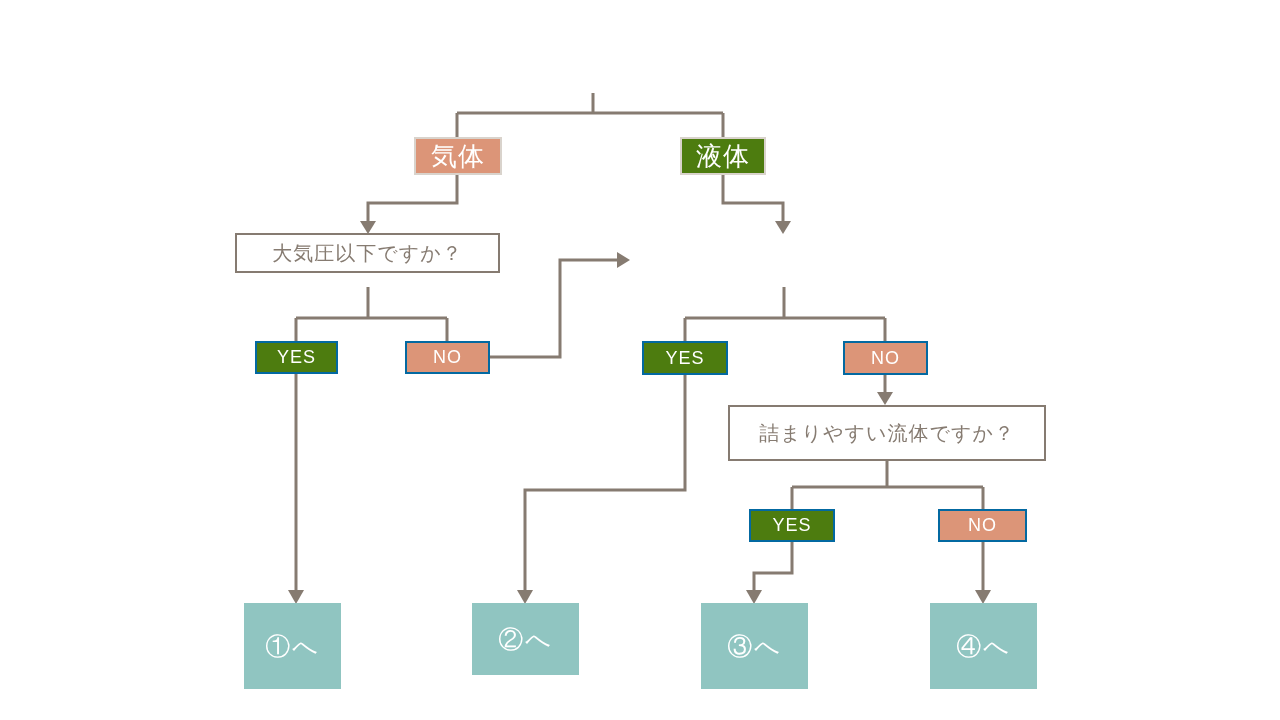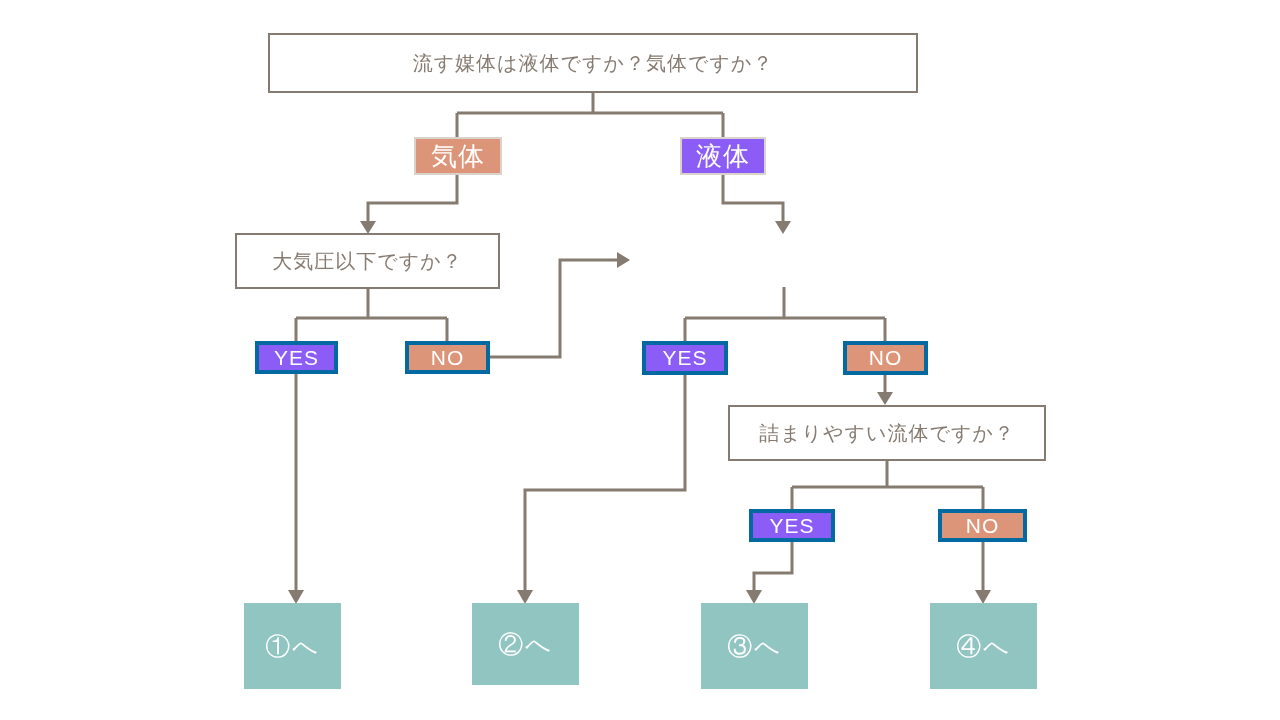--- a/index.html
+++ b/index.html
@@ -31,27 +31,27 @@
     color: #867b71;
     font-size: 20px;
     letter-spacing: 1px;
   }
   .tag {
     color: #ffffff;
     font-size: 26px;
     letter-spacing: 1px;
     border: 2px solid #d9d3cc;
   }
-  .tag-navy   { background: #8b5cf6; }
+  .tag-navy   { background: #4d7c0f; }
   .tag-salmon { background: #dc9578; }
   .decision {
     color: #ffffff;
-    font-size: 21px;
+    font-size: 18px;
     letter-spacing: 1px;
-    border: 4px solid #0369a1;
+    border: 2px solid #0369a1;
   }
   .terminal {
     background: #90c5c1;
     color: #ffffff;
     font-size: 25px;
     letter-spacing: 2px;
     border: none;
   }
 </style>
 </head>
@@ -91,35 +91,34 @@
       <polygon points="775,221 791,221 783,234"></polygon>
       <polygon points="617,252 617,268 630,260"></polygon>
       <polygon points="877,392 893,392 885,405"></polygon>
       <polygon points="288,590 304,590 296,604"></polygon>
       <polygon points="517,590 533,590 525,604"></polygon>
       <polygon points="746,590 762,590 754,604"></polygon>
       <polygon points="975,590 991,590 983,604"></polygon>
     </g>
   </svg>
 
-  <div class="node question" style="left:268px; top:33px; width:650px; height:60px;">流す媒体は液体ですか？気体ですか？</div>
 
   <div class="node tag tag-salmon" style="left:414px; top:137px; width:88px; height:38px;">気体</div>
   <div class="node tag tag-navy" style="left:680px; top:137px; width:86px; height:38px;">液体</div>
 
-  <div class="node question" style="left:235px; top:233px; width:265px; height:56px;">大気圧以下ですか？</div>
+  <div class="node question" style="left:235px; top:233px; width:265px; height:40px;">大気圧以下ですか？</div>
   <div class="node question" style="left:728px; top:405px; width:318px; height:56px;">詰まりやすい流体ですか？</div>
 
   <div class="node decision tag-navy" style="left:255px; top:341px; width:83px; height:33px;">YES</div>
   <div class="node decision tag-salmon" style="left:405px; top:341px; width:85px; height:33px;">NO</div>
 
   <div class="node decision tag-navy" style="left:642px; top:341px; width:86px; height:34px;">YES</div>
   <div class="node decision tag-salmon" style="left:843px; top:341px; width:85px; height:34px;">NO</div>
 
   <div class="node decision tag-navy" style="left:749px; top:509px; width:86px; height:33px;">YES</div>
   <div class="node decision tag-salmon" style="left:938px; top:509px; width:89px; height:33px;">NO</div>
 
   <div class="node terminal" style="left:244px; top:603px; width:97px; height:86px;">①へ</div>
-  <div class="node terminal" style="left:472px; top:603px; width:107px; height:82px;">②へ</div>
+  <div class="node terminal" style="left:472px; top:603px; width:107px; height:72px;">②へ</div>
   <div class="node terminal" style="left:701px; top:603px; width:107px; height:86px;">③へ</div>
   <div class="node terminal" style="left:930px; top:603px; width:107px; height:86px;">④へ</div>
 
 </div>
 
 </body></html>

